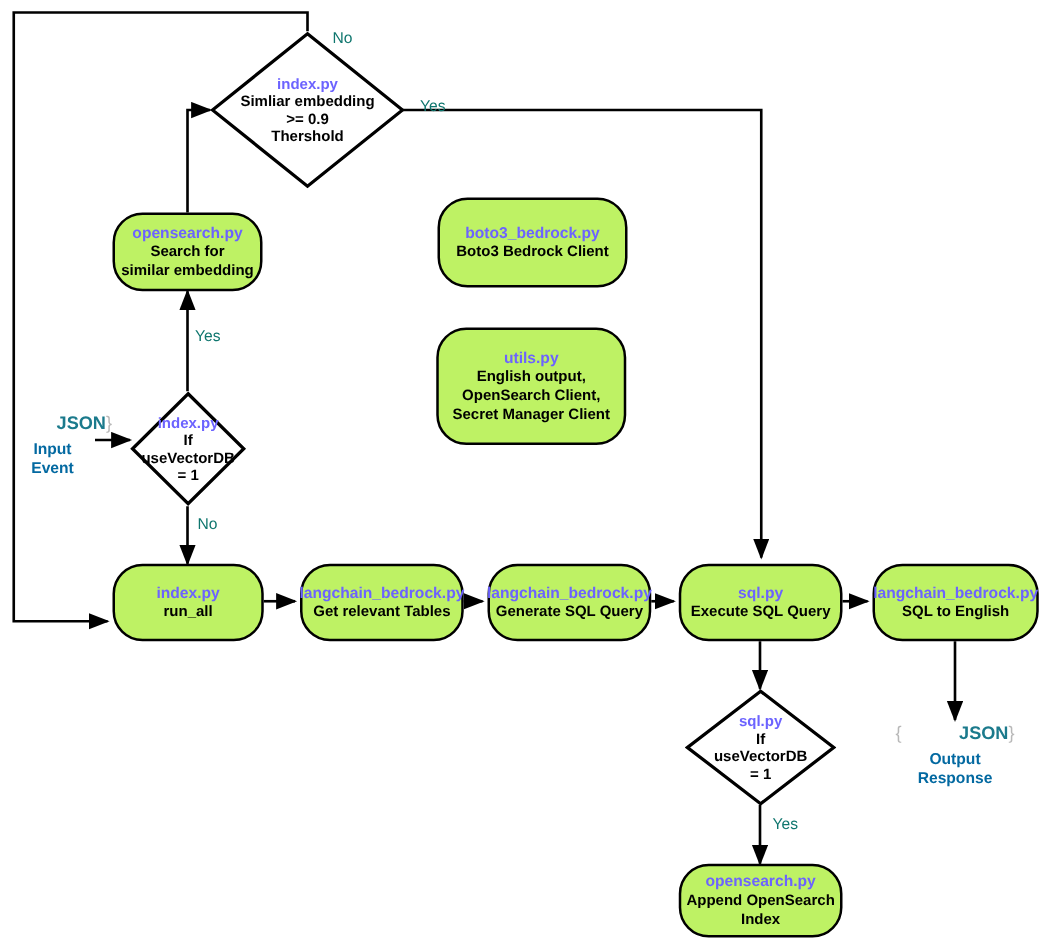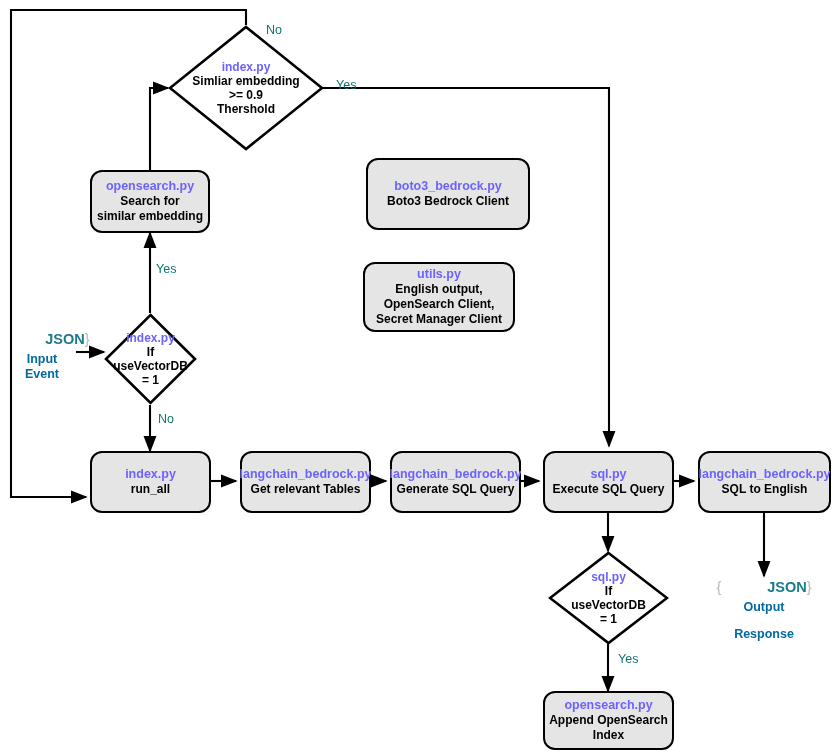--- a/index.html
+++ b/index.html
@@ -2,21 +2,21 @@
 <html><head>
 <meta charset="utf-8">
 <style>
   html,body{margin:0;padding:0;background:#ffffff;}
   body{width:833px;height:754px;font-family:"Liberation Sans",sans-serif;}
   #stage{position:relative;width:833px;height:754px;overflow:hidden;background:#fff;}
   svg.edges{position:absolute;left:0;top:0;width:833px;height:754px;}
 
   .node{position:absolute;box-sizing:border-box;display:flex;flex-direction:column;
         align-items:center;justify-content:center;text-align:center;}
-  .box{border:2.5px solid #000;border-radius:12px;background:#e5e5e5;}
+  .box{border:2.5px solid #000;border-radius:24px;background:#bef264;}
   .fname{color:#6c63ff;font-weight:bold;font-size:12.5px;line-height:15px;white-space:nowrap;}
   .ftitle{color:#000;font-weight:bold;font-size:12px;line-height:15px;}
 
   .diamond{position:absolute;}
   .diamond .dshape{position:absolute;left:0;top:0;width:100%;height:100%;}
   .diamond .dlabel{position:absolute;left:0;top:0;width:100%;height:100%;
         display:flex;flex-direction:column;align-items:center;justify-content:center;text-align:center;}
   .diamond .fname{font-size:12px;line-height:14px;}
   .diamond .ftitle{font-size:12px;line-height:14px;text-align:center;}
 
@@ -80,26 +80,26 @@
 
   <div class="edgelabel" style="left:266px;top:23px;">No</div>
   <div class="edgelabel" style="left:336px;top:78px;">Yes</div>
 
   <div class="node box" style="left:90px;top:170px;width:120px;height:63px;">
     <div class="fname">opensearch.py</div>
     <div class="ftitle">Search for</div>
     <div class="ftitle">similar embedding</div>
   </div>
 
-  <div class="node box" style="left:366px;top:158px;width:164px;height:72px;">
+  <div class="node box" style="left:350px;top:158px;width:152px;height:72px;">
     <div class="fname">boto3_bedrock.py</div>
     <div class="ftitle">Boto3 Bedrock Client</div>
   </div>
 
-  <div class="node box" style="left:349px;top:262px;width:152px;height:70px;margin-left:14px;">
+  <div class="node box" style="left:349px;top:262px;width:152px;height:94px;">
     <div class="fname">utils.py</div>
     <div class="ftitle">English output,</div>
     <div class="ftitle">OpenSearch Client,</div>
     <div class="ftitle">Secret Manager Client</div>
   </div>
 
   <div class="diamond" style="left:104px;top:313px;width:93px;height:92px;">
     <svg class="dshape" viewBox="0 0 93 92">
       <polygon points="46.5,2 91,46 46.5,90 2,46" fill="#fff" stroke="#000" stroke-width="2.6"></polygon>
     </svg>
@@ -165,16 +165,16 @@
     <div class="fname">opensearch.py</div>
     <div class="ftitle">Append OpenSearch</div>
     <div class="ftitle">Index</div>
   </div>
 
   <div class="jsonnode" style="left:700px;top:578px;width:128px;">
     <div class="jsontag">
       <span class="brace">{</span><span class="word">JSON</span><span class="brace">}</span>
     </div>
     <div class="jsoncap">Output</div>
-    <div class="jsoncap" style="margin-top:12px">Response</div>
+    <div class="jsoncap" style="margin-top:0">Response</div>
   </div>
 
 </div>
 
 </body></html>

